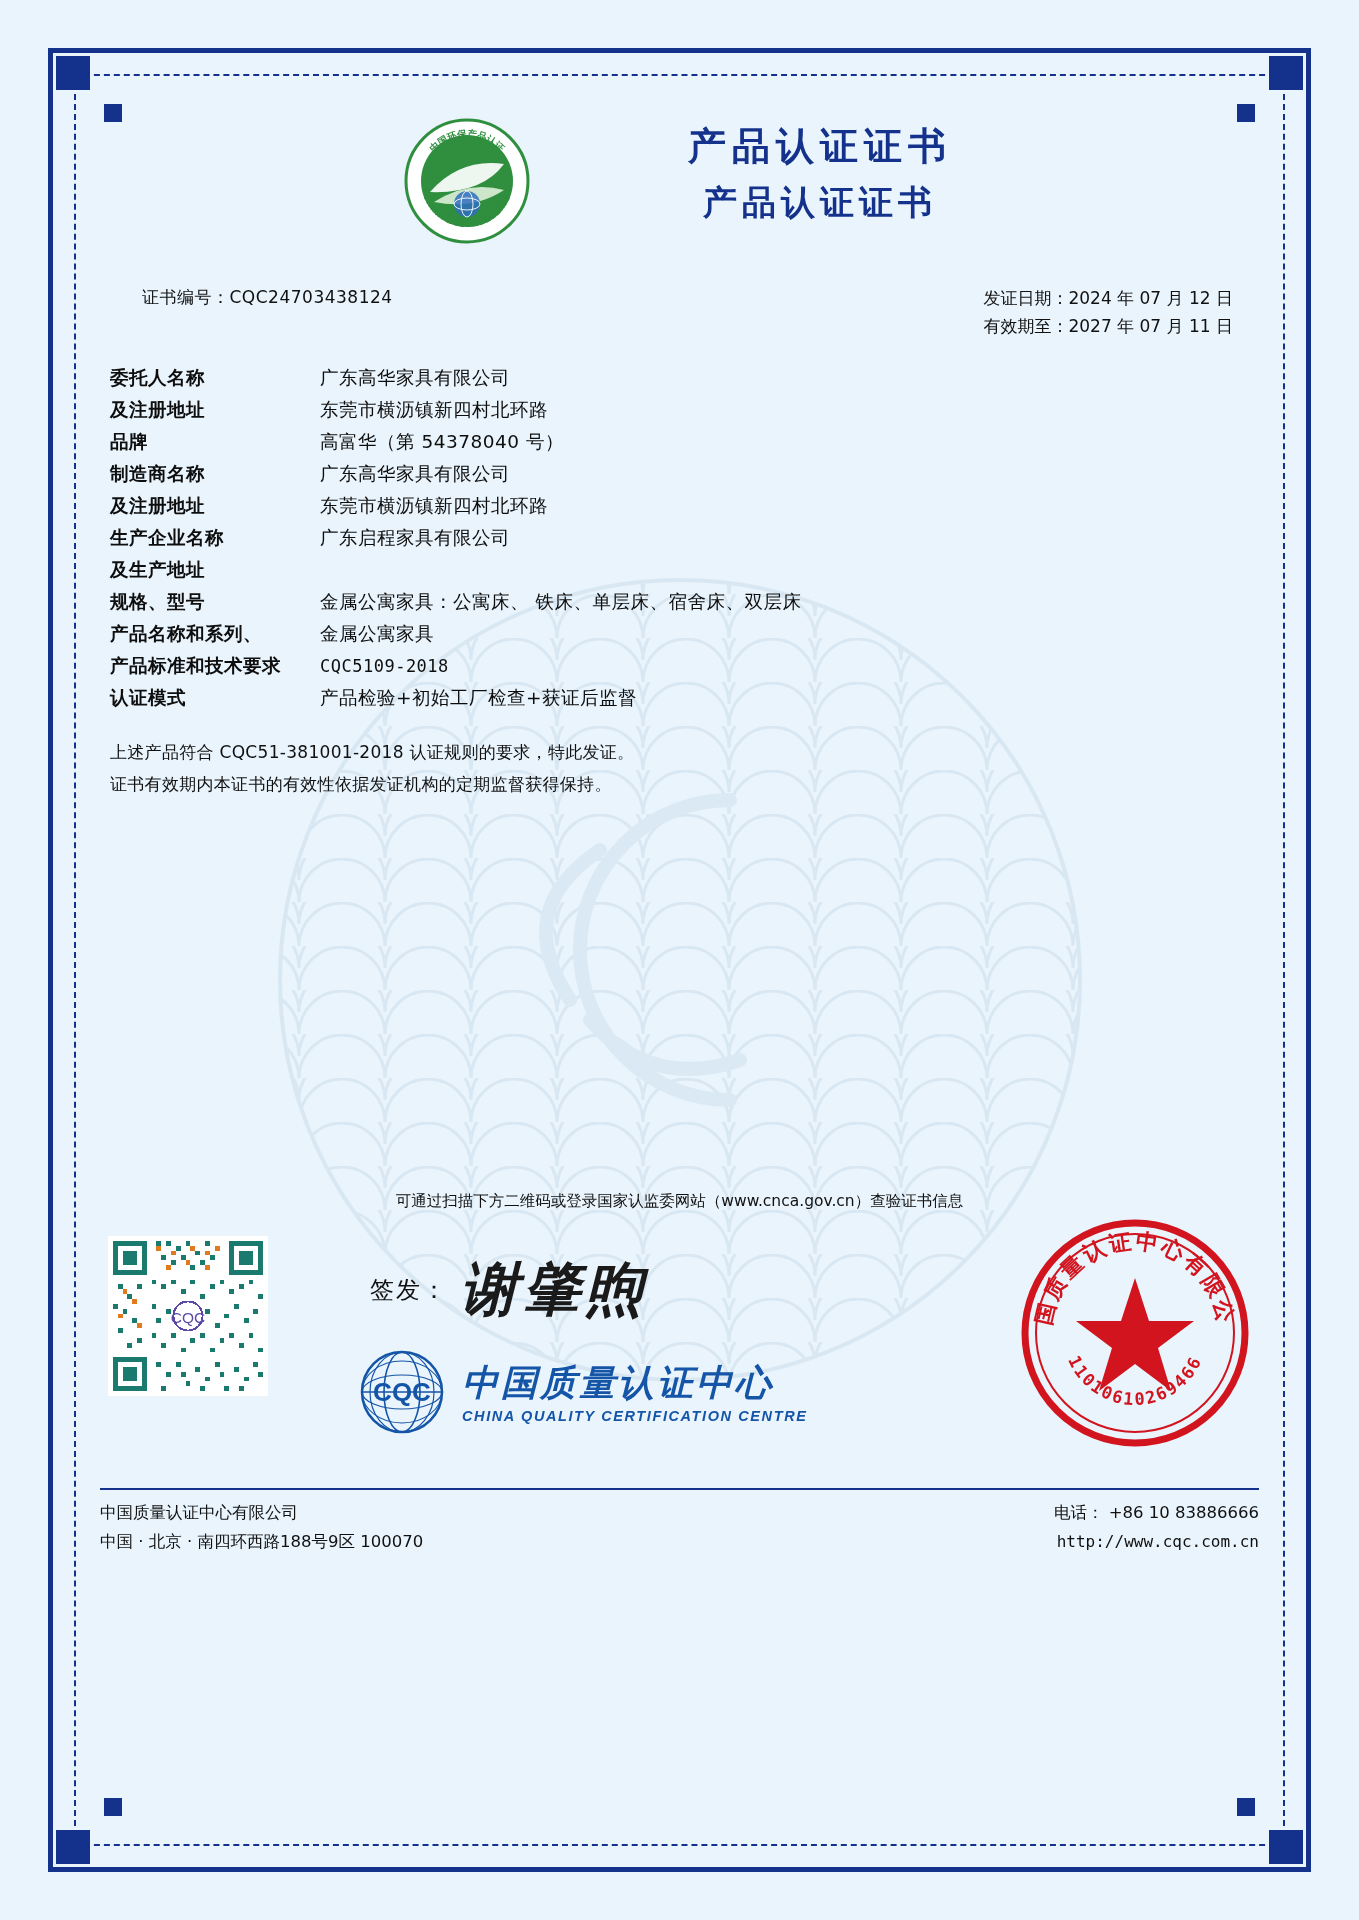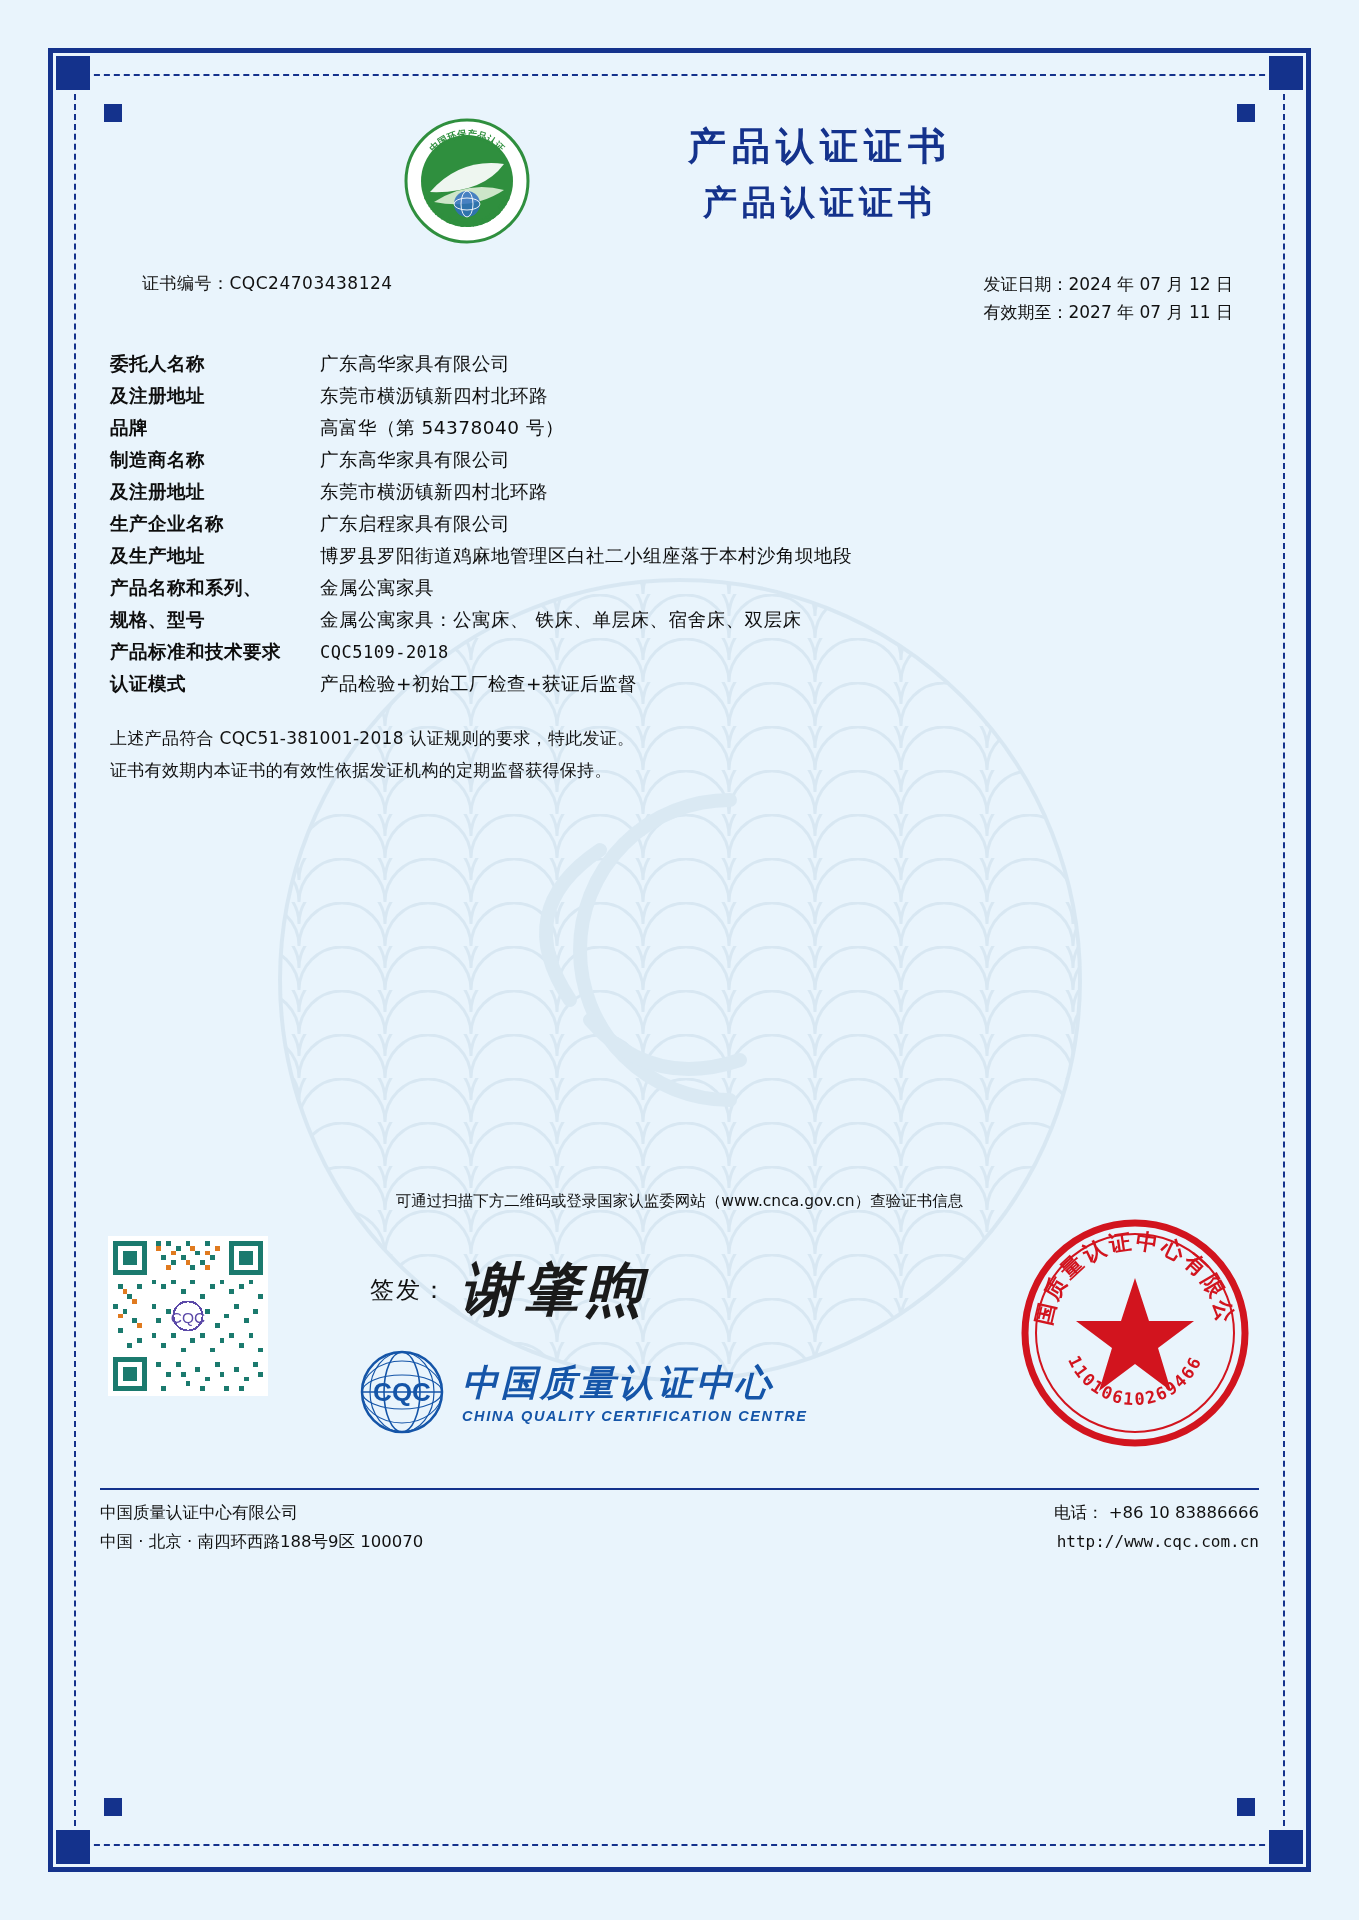--- a/index.html
+++ b/index.html
@@ -122,21 +122,21 @@
     letter-spacing: 5px;
     color: #14328c;
     line-height: 48px;
     margin-top: 4px;
   }
 
   
   .meta {
     position: relative;
     height: 64px;
-    margin-top: 6px;
+    margin-top: 20px;
     font-size: 17px;
     color: #111;
   }
   .meta-left {
     position: absolute;
     left: 42px;
     top: 6px;
     font-family: "DejaVu Sans", sans-serif;
     letter-spacing: 0.5px;
   }
@@ -398,30 +398,29 @@
         <div class="flabel">及注册地址</div>
         <div class="fvalue">东莞市横沥镇新四村北环路</div>
       </div>
 
       <div class="frow gap">
         <div class="flabel">生产企业名称</div>
         <div class="fvalue">广东启程家具有限公司</div>
       </div>
       <div class="frow">
         <div class="flabel">及生产地址</div>
-        <div class="fvalue">博罗县罗阳街道鸡麻地管理区白社二小组座落于本村沙角坝地段</div>
-      </div>
-
+      </div>
+
+      <div class="frow">
+        <div class="flabel">规格、型号</div>
+        <div class="fvalue">金属公寓家具：公寓床、 铁床、单层床、宿舍床、双层床</div>
+      </div>
       <div class="frow gap">
         <div class="flabel">产品名称和系列、</div>
         <div class="fvalue">金属公寓家具</div>
-      </div>
-      <div class="frow">
-        <div class="flabel">规格、型号</div>
-        <div class="fvalue">金属公寓家具：公寓床、 铁床、单层床、宿舍床、双层床</div>
       </div>
 
       <div class="frow gap">
         <div class="flabel">产品标准和技术要求</div>
         <div class="fvalue mono">CQC5109-2018</div>
       </div>
 
       <div class="frow gap">
         <div class="flabel">认证模式</div>
         <div class="fvalue">产品检验+初始工厂检查+获证后监督</div>

